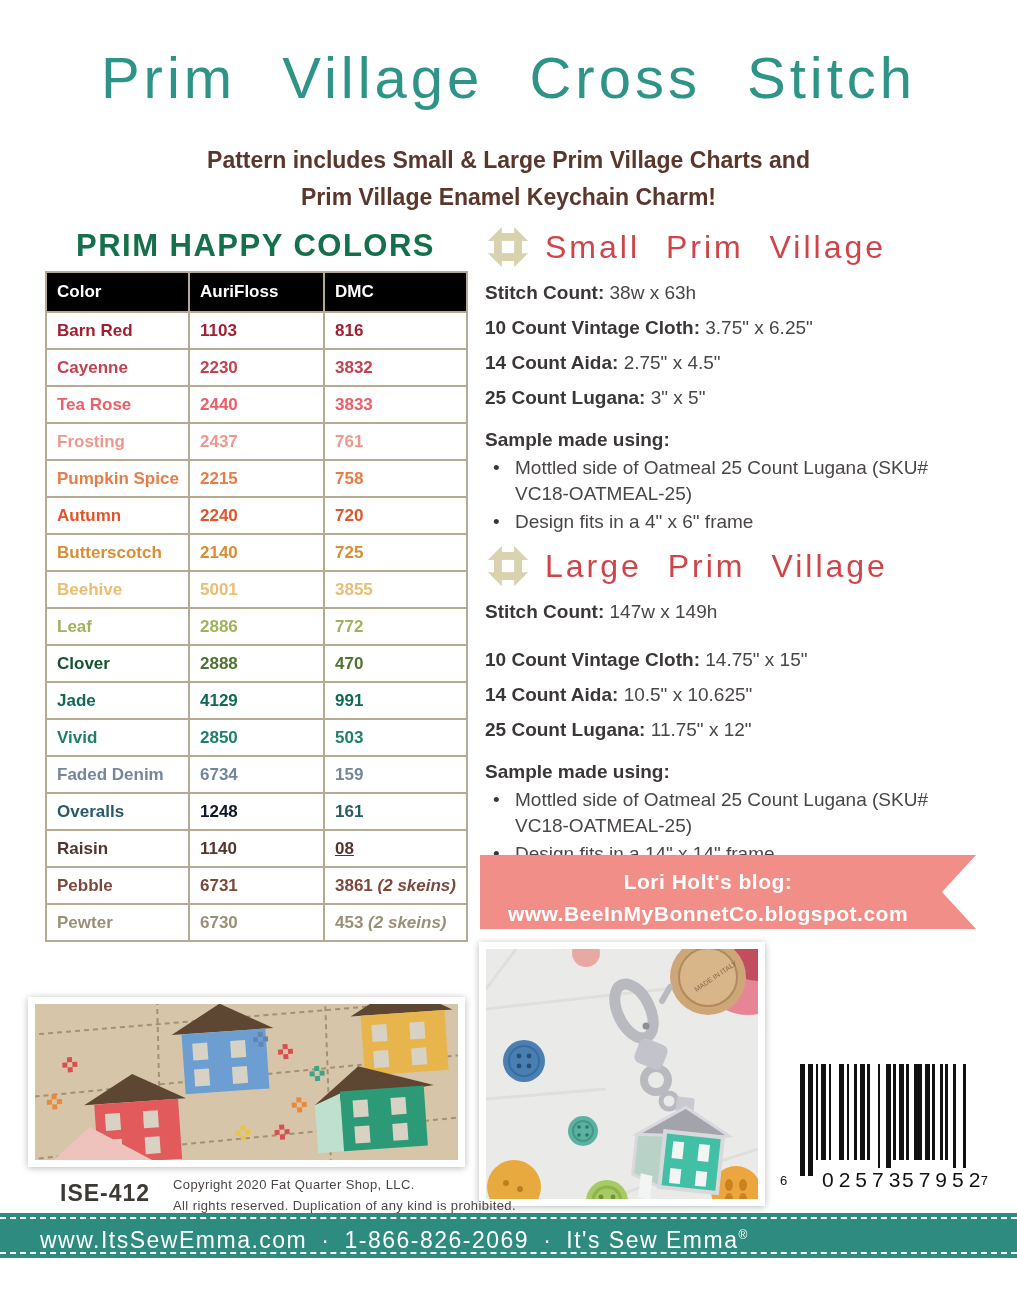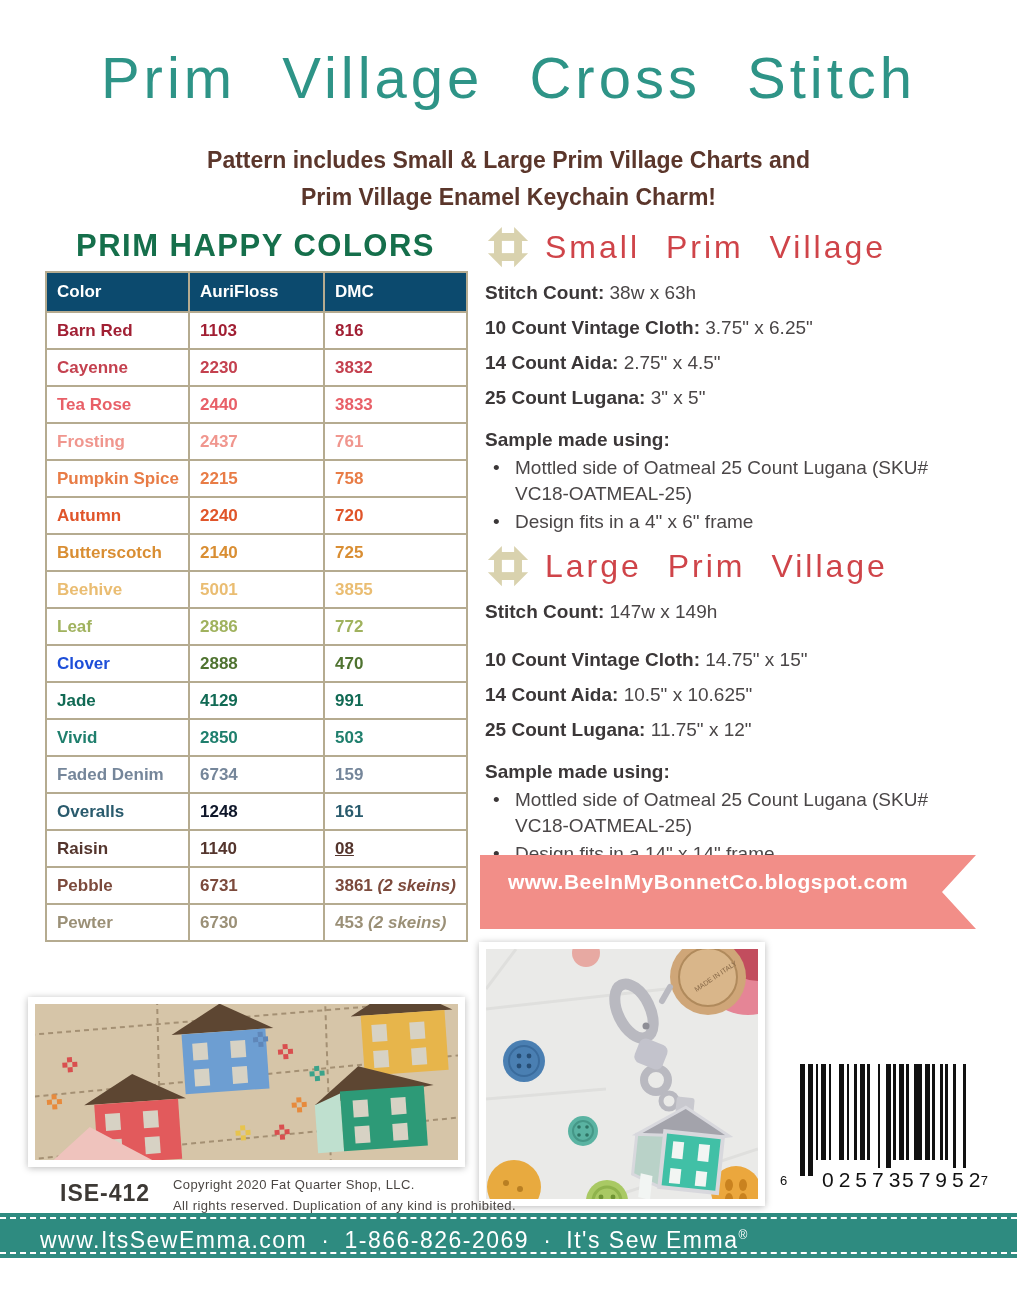--- a/index.html
+++ b/index.html
@@ -24,21 +24,21 @@
     font-size:31px; font-weight:bold; color:#156f4b; letter-spacing:1.5px;
   }
   table.floss {
     position:absolute; top:271px; left:45px; width:421px;
     border-collapse:collapse; table-layout:fixed;
   }
   table.floss col:nth-child(1){width:143px;}
   table.floss col:nth-child(2){width:135px;}
   table.floss col:nth-child(3){width:143px;}
   table.floss th {
-    background:#0c4a6e; color:#fff; text-align:left;
+    background:#000000; color:#fff; text-align:left;
     font-size:17px; font-weight:bold; padding:9px 10px;
     border:2px solid #b5ab90;
   }
   table.floss td {
     font-size:17px; font-weight:bold; padding:7.5px 10px;
     border:2px solid #b5ab90; background:#fff; white-space:nowrap;
   }
   table.floss td .note { font-style:italic; }
   
   .village { position:absolute; left:485px; width:500px; }
@@ -175,21 +175,21 @@
         <td style="color: rgb(234, 189, 114);">Beehive</td>
         <td style="color: rgb(234, 189, 114);">5001</td>
         <td style="color: rgb(234, 189, 114);">3855</td>
       </tr>
       <tr>
         <td style="color: rgb(160, 178, 94);">Leaf</td>
         <td style="color: rgb(160, 178, 94);">2886</td>
         <td style="color: rgb(160, 178, 94);">772</td>
       </tr>
       <tr>
-        <td style="color: #1d4ed8;">Clover</td>
+        <td style="color: #14532d;">Clover</td>
         <td style="color: rgb(79, 115, 48);">2888</td>
         <td style="color: rgb(79, 115, 48);">470</td>
       </tr>
       <tr>
         <td style="color: rgb(17, 106, 84);">Jade</td>
         <td style="color: rgb(17, 106, 84);">4129</td>
         <td style="color: rgb(17, 106, 84);">991</td>
       </tr>
       <tr>
         <td style="color: rgb(31, 127, 109);">Vivid</td>
@@ -272,20 +272,21 @@
   <div class="spec"><b>14 Count Aida:</b> <span>10.5" x 10.625"</span></div>
   <div class="spec"><b>25 Count Lugana:</b> <span>11.75" x 12"</span></div>
   <div class="sample-label">Sample made using:</div>
   <ul class="bullets">
     <li>Mottled side of Oatmeal 25 Count Lugana (SKU# VC18-OATMEAL-25)</li>
     <li>Design fits in a 14" x 14" frame</li>
   </ul>
 </section>
 
 <div class="banner">
+  <div>Lori Holt's blog:</div>
   <div>www.BeeInMyBonnetCo.blogspot.com</div>
 </div>
 
 <figure class="photo photo-left">
   <svg viewBox="0 0 423 156" width="423" height="156">
     <defs>
       <g id="flw">
         <rect x="-2" y="-7" width="5" height="5"></rect>
           <rect x="-2" y="3" width="5" height="5"></rect>
         <rect x="-7" y="-2" width="5" height="5"></rect>

